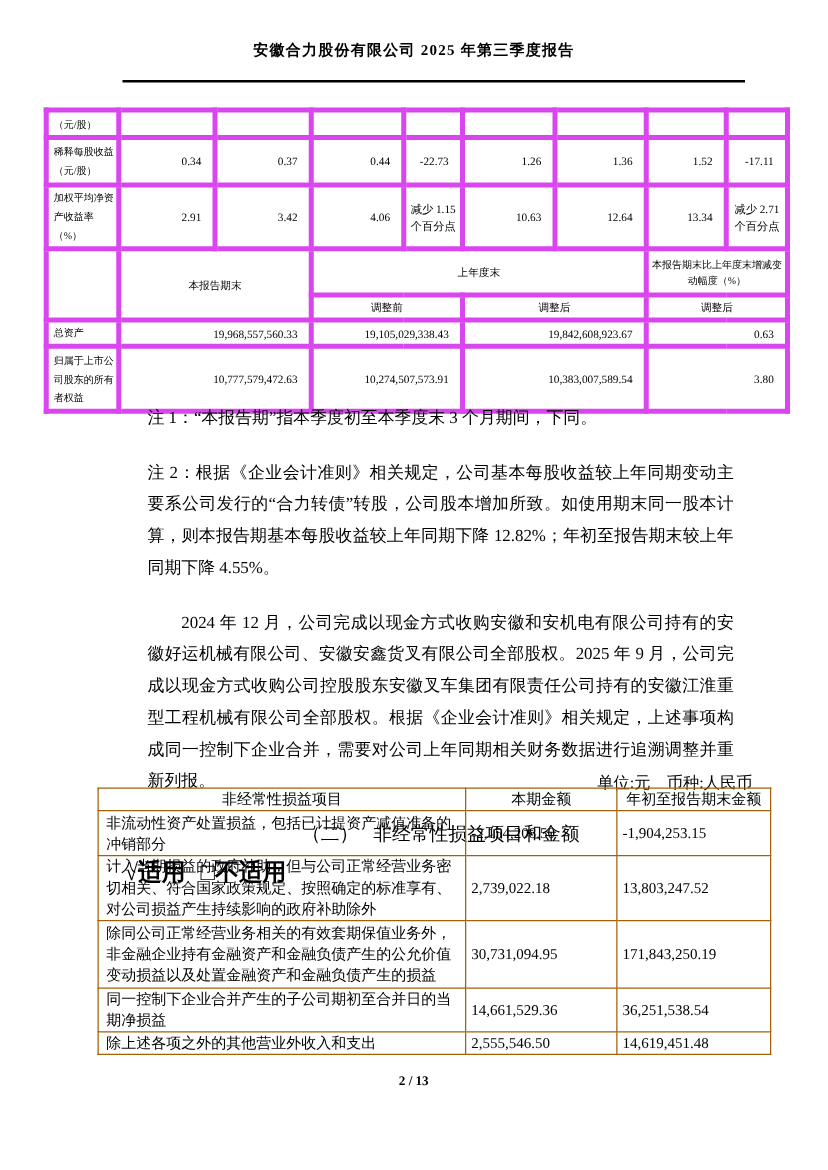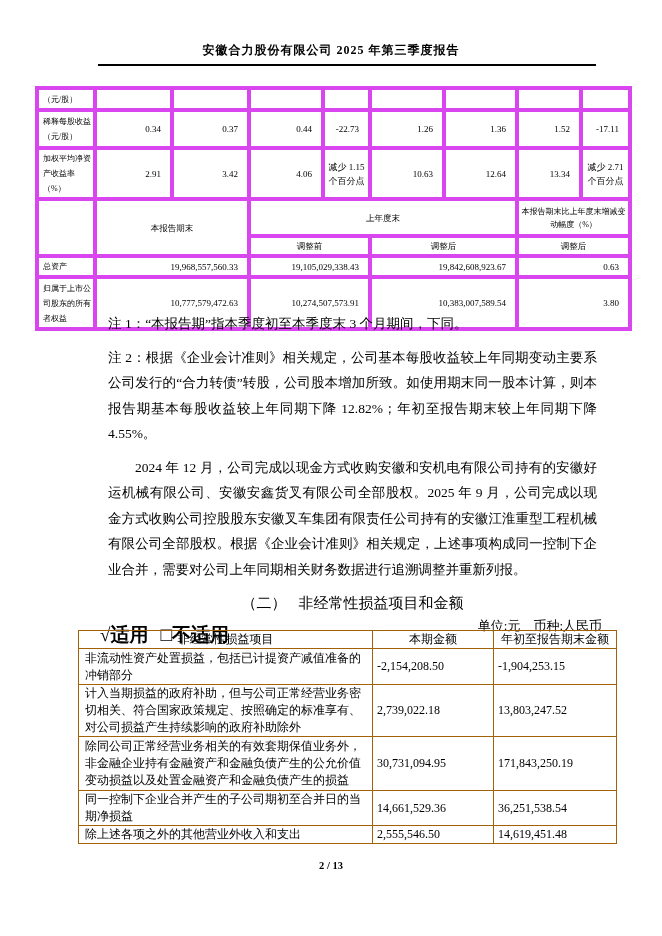--- a/index.html
+++ b/index.html
@@ -2,36 +2,36 @@
 <html><head>
 <meta charset="utf-8">
 <style>
   html,body{margin:0;padding:0;}
   body{
     width:662px;height:936px;background:#ffffff;color:#000;
     font-family:"Liberation Serif","DejaVu Serif",serif;
     position:relative;overflow:hidden;
   }
   .abs{position:absolute;}
-  .doc-title{top:42px;left:0;width:662px;text-align:center;font-size:12px;font-weight:bold;letter-spacing:1px;}
+  .doc-title{top:32px;left:0;width:662px;text-align:center;font-size:12px;font-weight:bold;letter-spacing:1px;}
   .title-rule{top:64px;left:98px;width:498px;height:0;border-top:2px solid #000;}
 
   table{border-collapse:collapse;table-layout:fixed;}
   .t1{top:86px;left:35px;width:593px;font-size:9px;border:1.5px solid #000;}
   .t1 td{border:4px solid #d946ef;line-height:14px;padding:1px 2px;vertical-align:middle;overflow:hidden;}
   .t1 .lbl{font-size:8px;line-height:15px;text-align:left;padding-left:4px;}
   .t1 .num{text-align:right;padding-right:9px;}
   .t1 .ctr{text-align:center;padding:1px 1px;font-family:Liberation Serif, serif;}
   .t1 .hdr{text-align:center;font-size:8.5px;}
   .t1 .hdr.small{font-size:8px;line-height:13px;}
   .t1 tr.rh1 td{border-top:2px solid #000;}
   .pre{white-space:pre-line;}
 
   .notes{top:303px;left:100px;width:505px;font-size:13.5px;line-height:25.5px;text-align:justify;}
-  .notes p{margin:8px;}
+  .notes p{margin:18px;}
   .indent{text-indent:2em;}
   .sec-heading{margin-top:9px;font-weight:normal;font-size:15px;text-align:center;}
   .sec-heading .secnum{display:inline-block;margin-right:12px;}
   .applicability{margin-top:5px;font-size:19px;text-align:left;font-weight:bold;}
   .applicability .gap{display:inline-block;width:12px;}
 
   .unit-line{top:617px;left:78px;width:524px;text-align:right;font-size:13px;}
 
   .t2{top:630px;left:78px;width:538px;font-size:12px;border:1.5px solid #000;}
   .t2 td,.t2 th{border:1px solid #a16207;line-height:17px;padding:0 4px;font-weight:normal;vertical-align:middle;}

